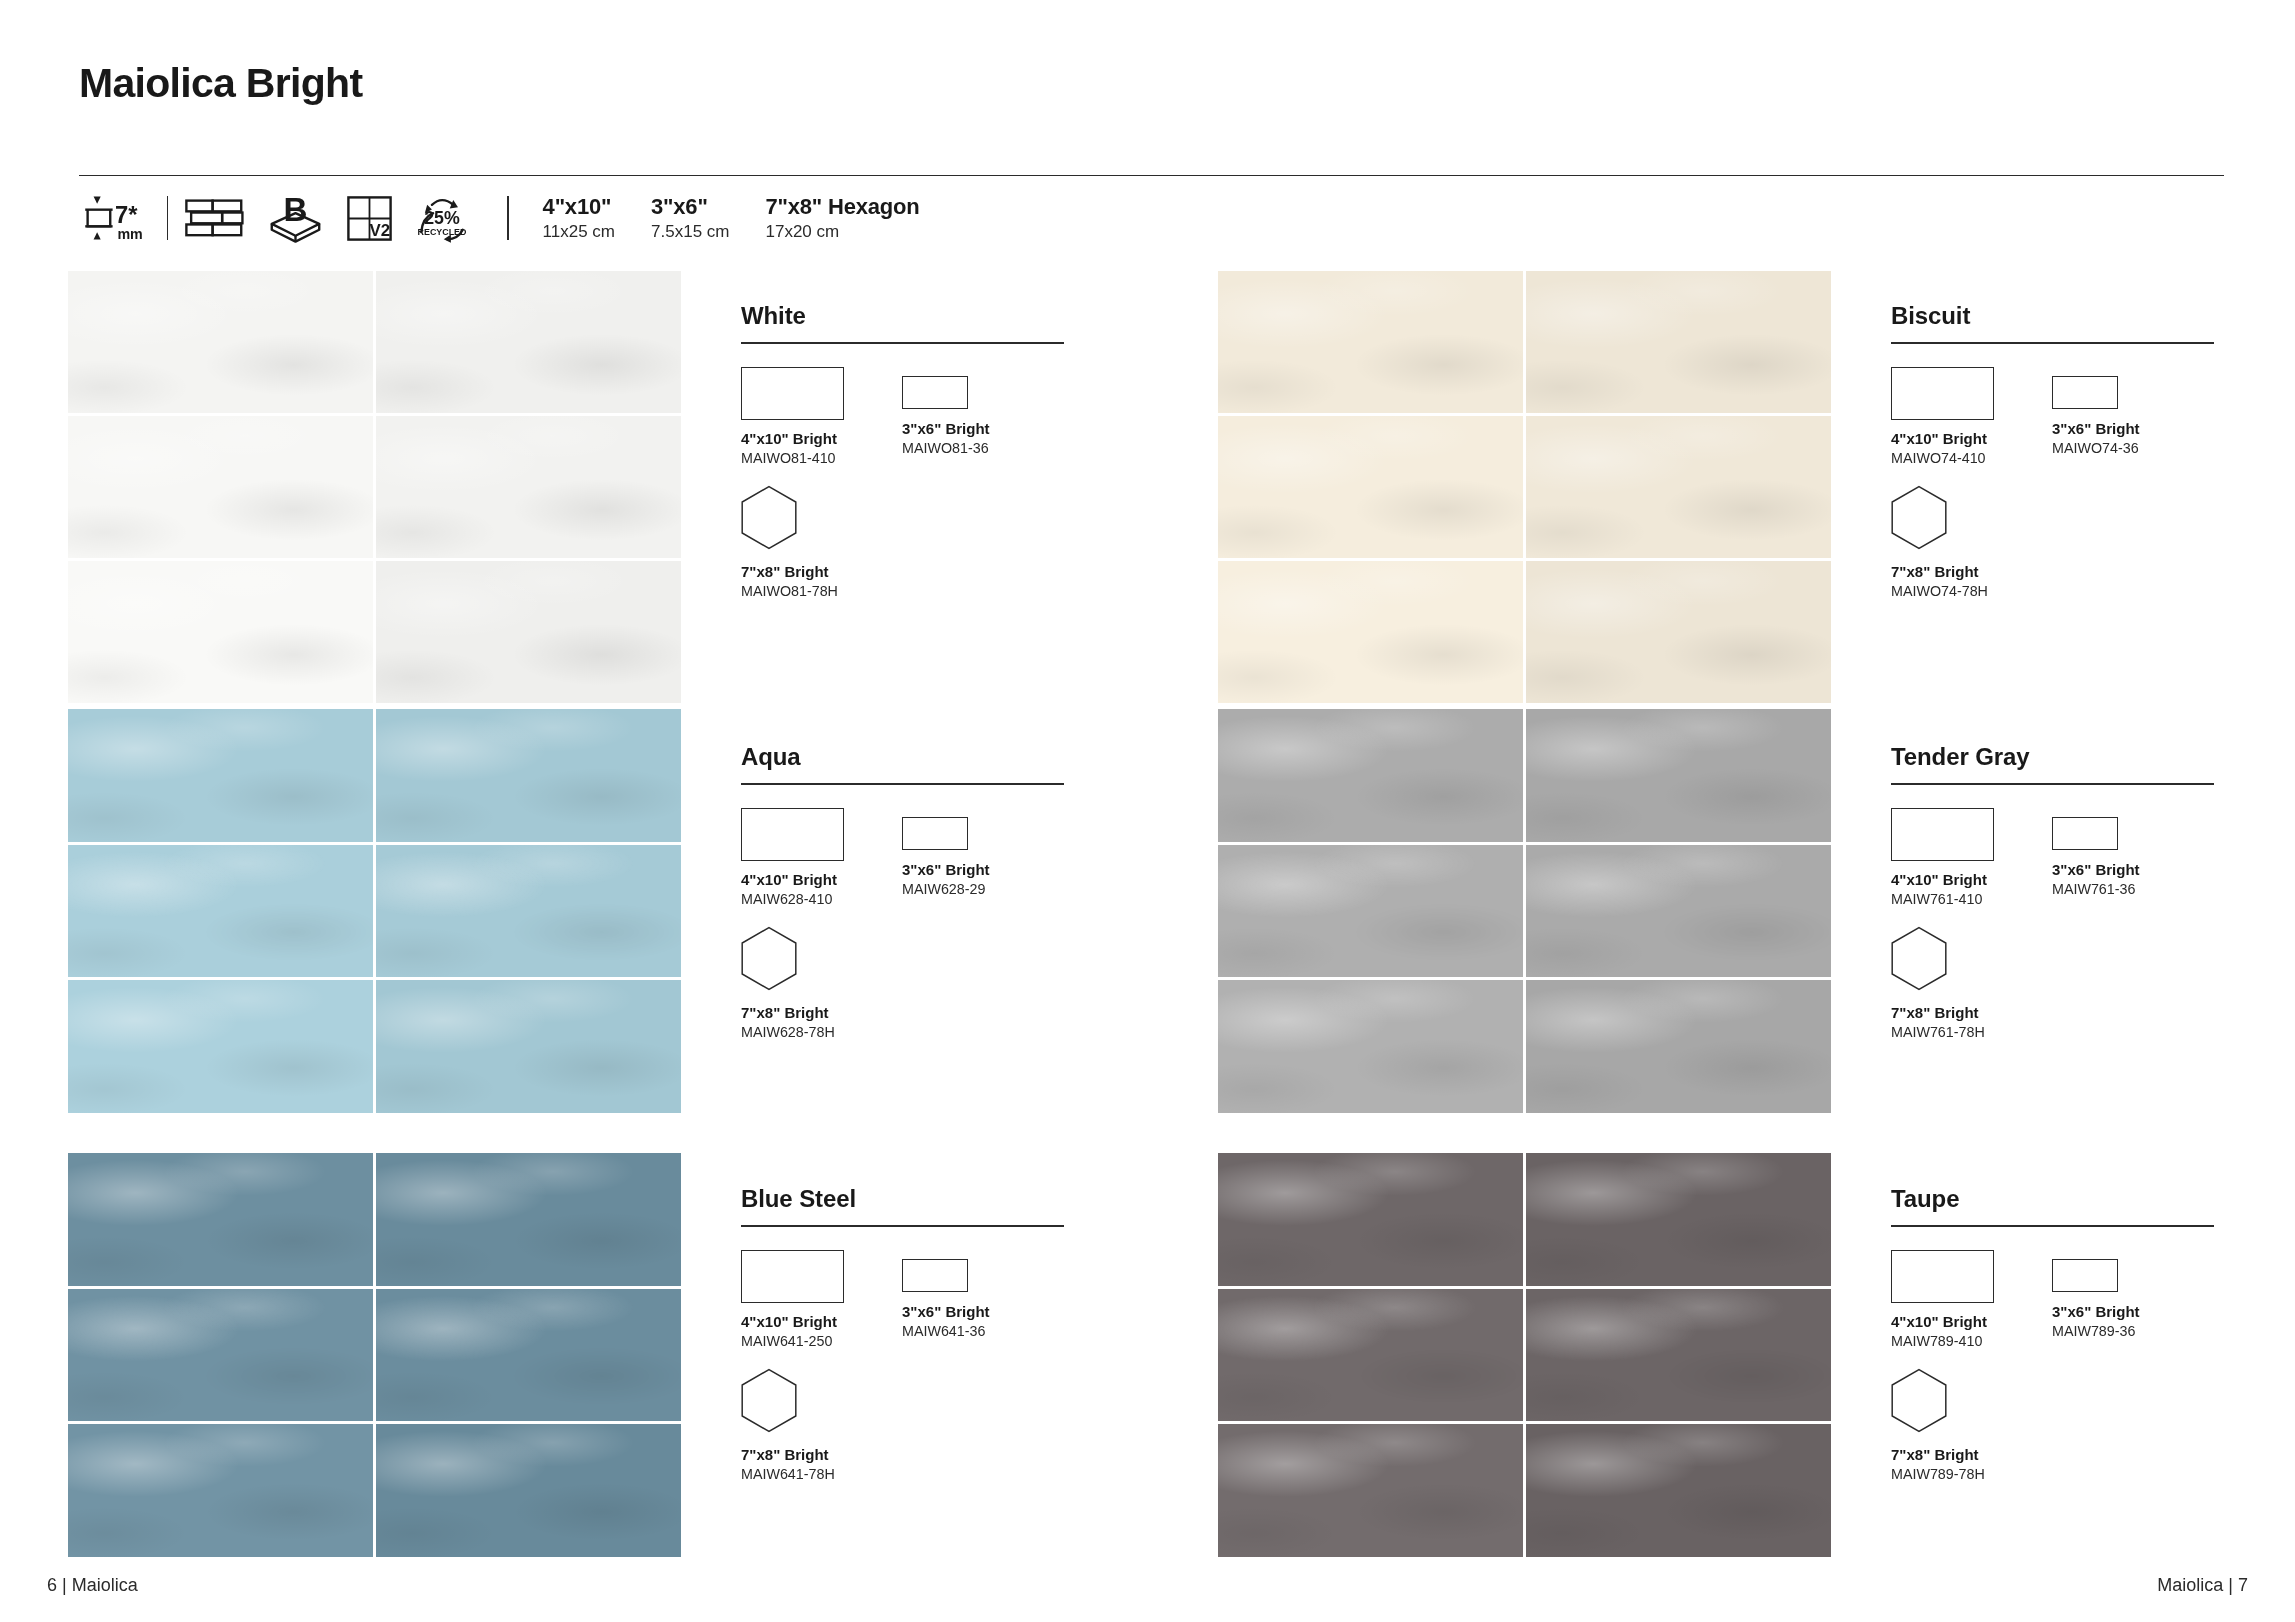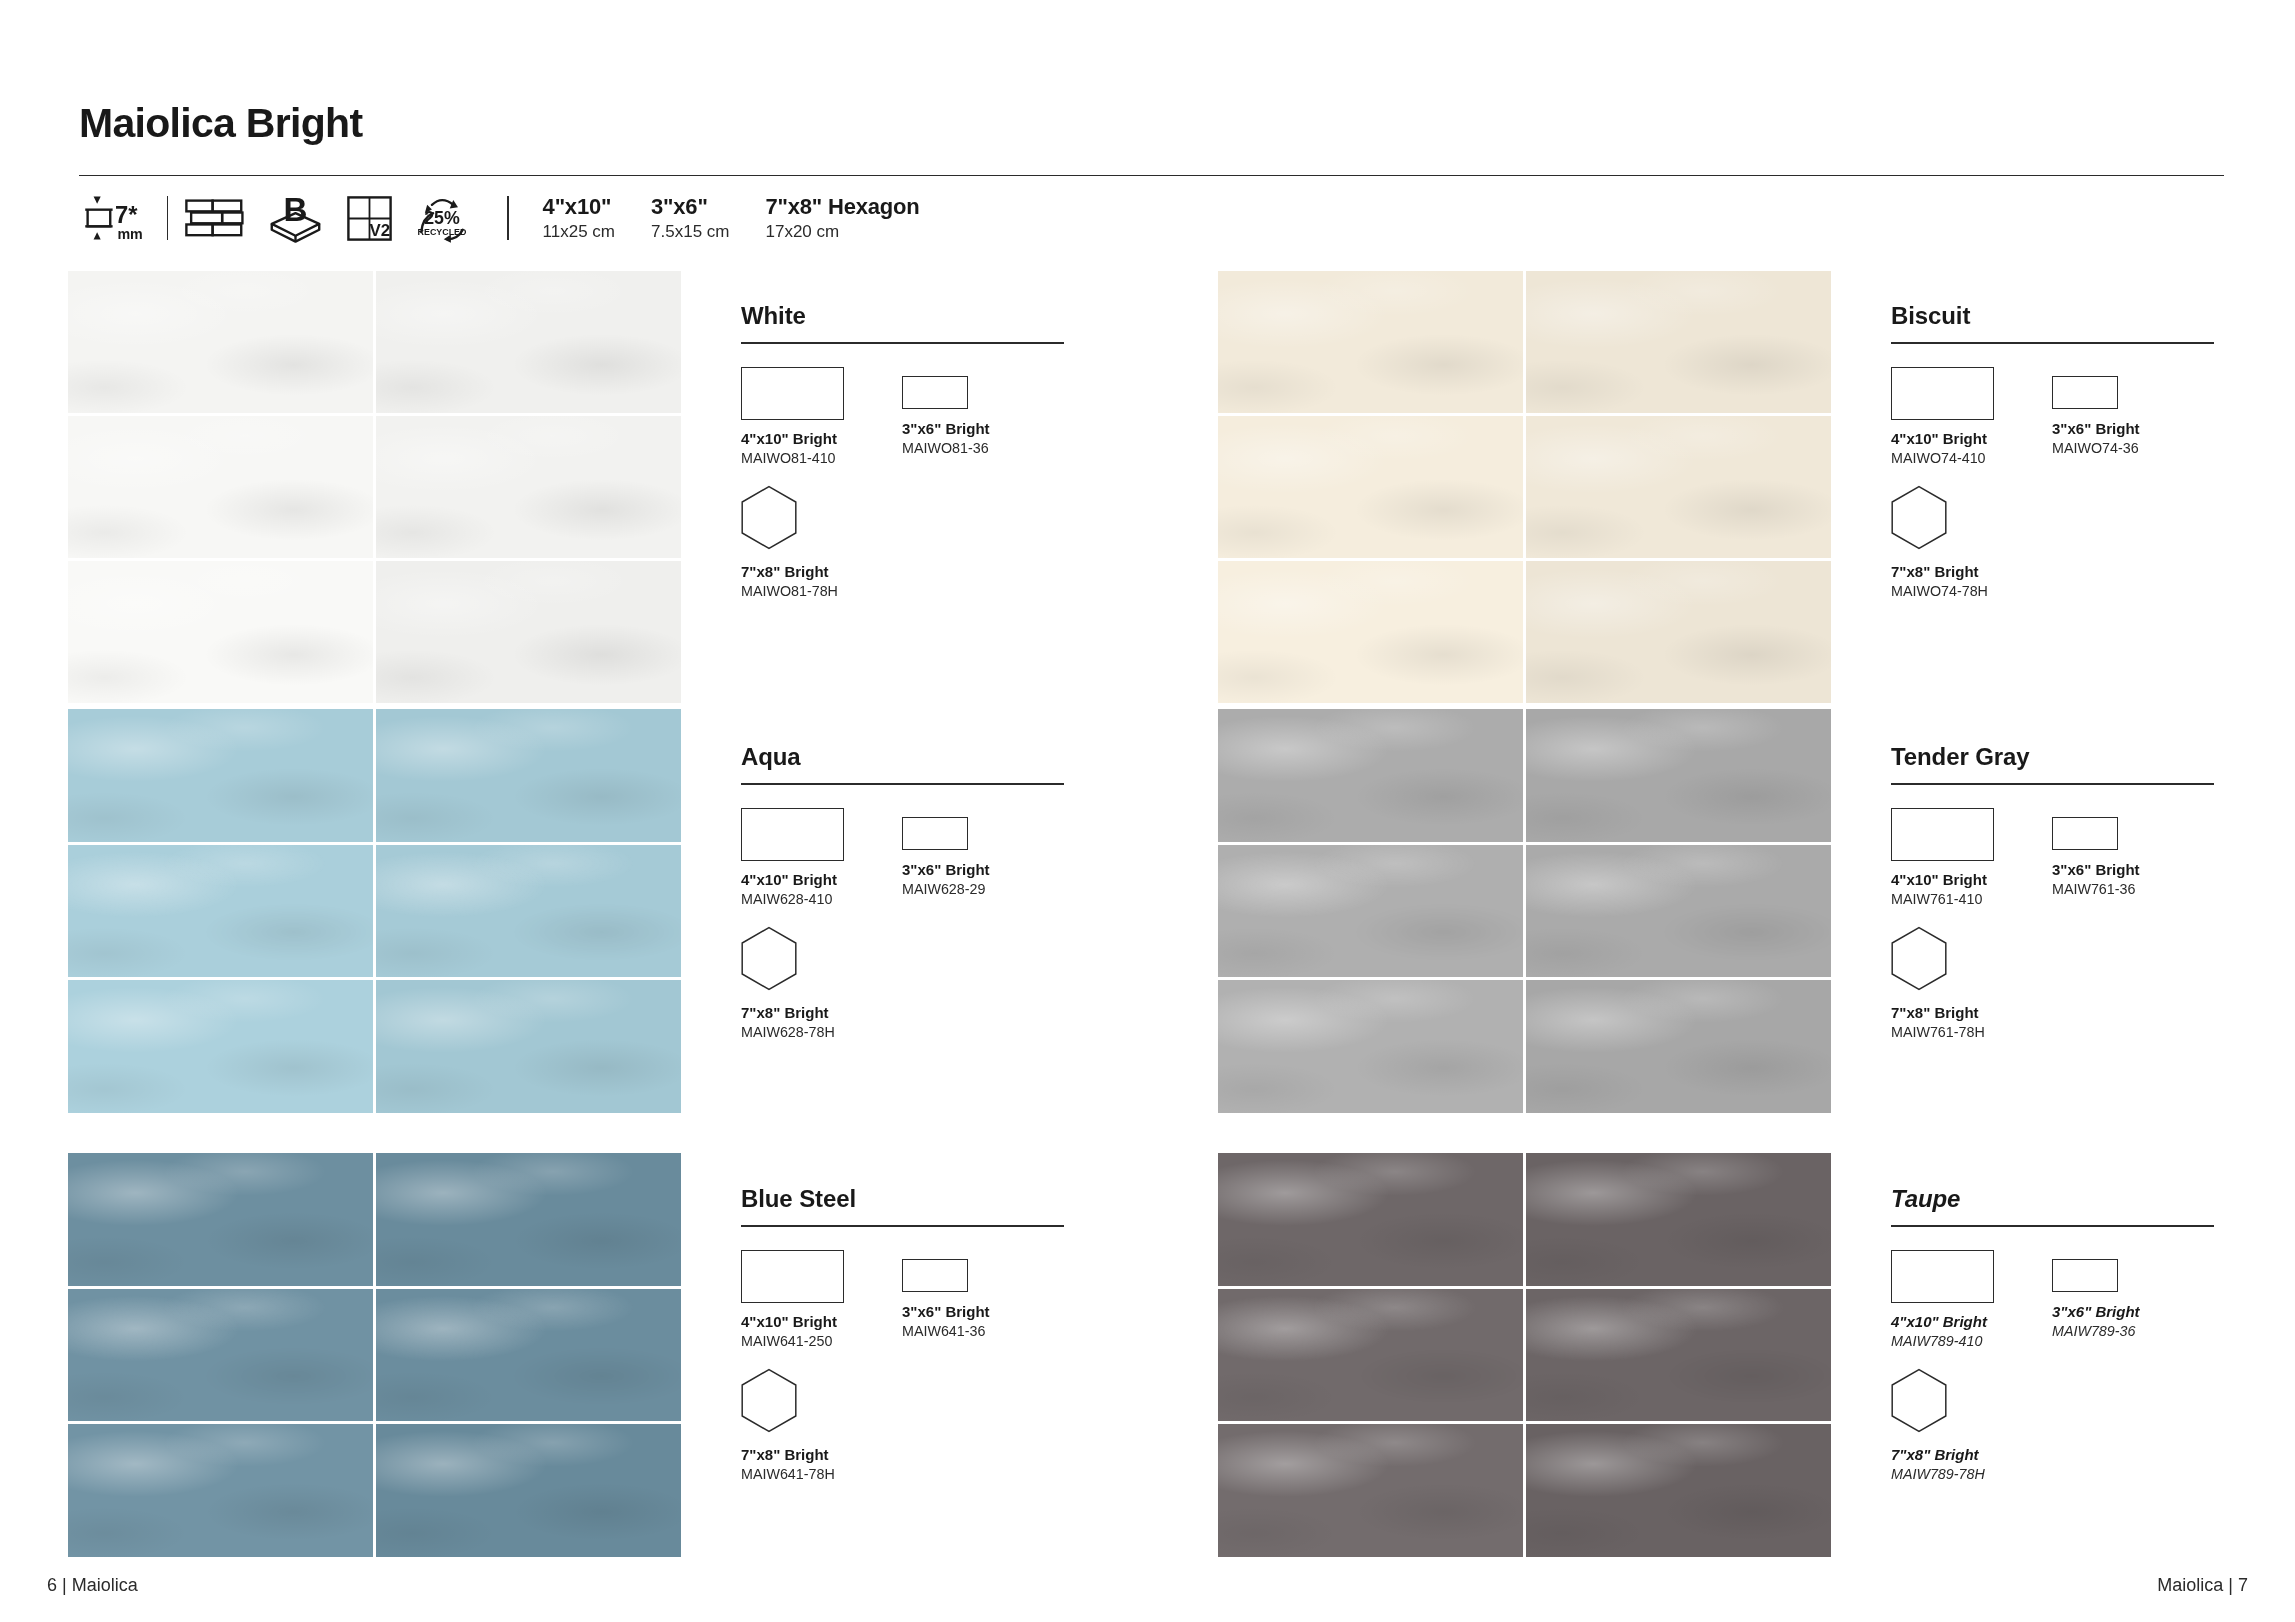--- a/index.html
+++ b/index.html
@@ -14,21 +14,21 @@
   }
 
   .page {
     position: relative;
     width: 2295px;
     height: 1623px;
     background: #ffffff;
   }
 
   
-  .header { position: absolute; left: 79px; top: 62px; width: 2146px; margin-top: 40px; }
+  .header { position: absolute; left: 79px; top: 62px; width: 2146px; }
 
   .series-title {
     font-size: 41px;
     font-weight: bold;
     letter-spacing: -0.7px;
     color: #191919;
     line-height: 1.05;
   }
 
   .series-subtitle {
@@ -464,21 +464,21 @@
         </div>
       </div>
       <div class="shape-col hex-row">
         <div class="shape-hex"><svg width="56" height="65" viewBox="0 0 94 108">
             <polygon points="47,2 92,28 92,80 47,106 2,80 2,28" fill="#ffffff" stroke="#2b2b2b" stroke-width="2.5"></polygon>
           </svg></div>
         <div class="shape-label">7"x8" Bright</div>
         <div class="shape-code">MAIW641-78H</div>
       </div>
     </div>
-  <div class="info" id="info-5" style="left:1891px; top:1153px;font-style:italic;">
+  <div class="info" id="info-5" style="left:1891px; top:1153px;">
       <div class="color-name">Taupe</div>
       <div class="name-rule"></div>
       <div class="shapes-row">
         <div class="shape-col">
           <div class="shape-box-410"></div>
           <div class="shape-label">4"x10" Bright</div>
           <div class="shape-code">MAIW789-410</div>
         </div>
         <div class="shape-col">
           <div class="shape-box-36"></div>

